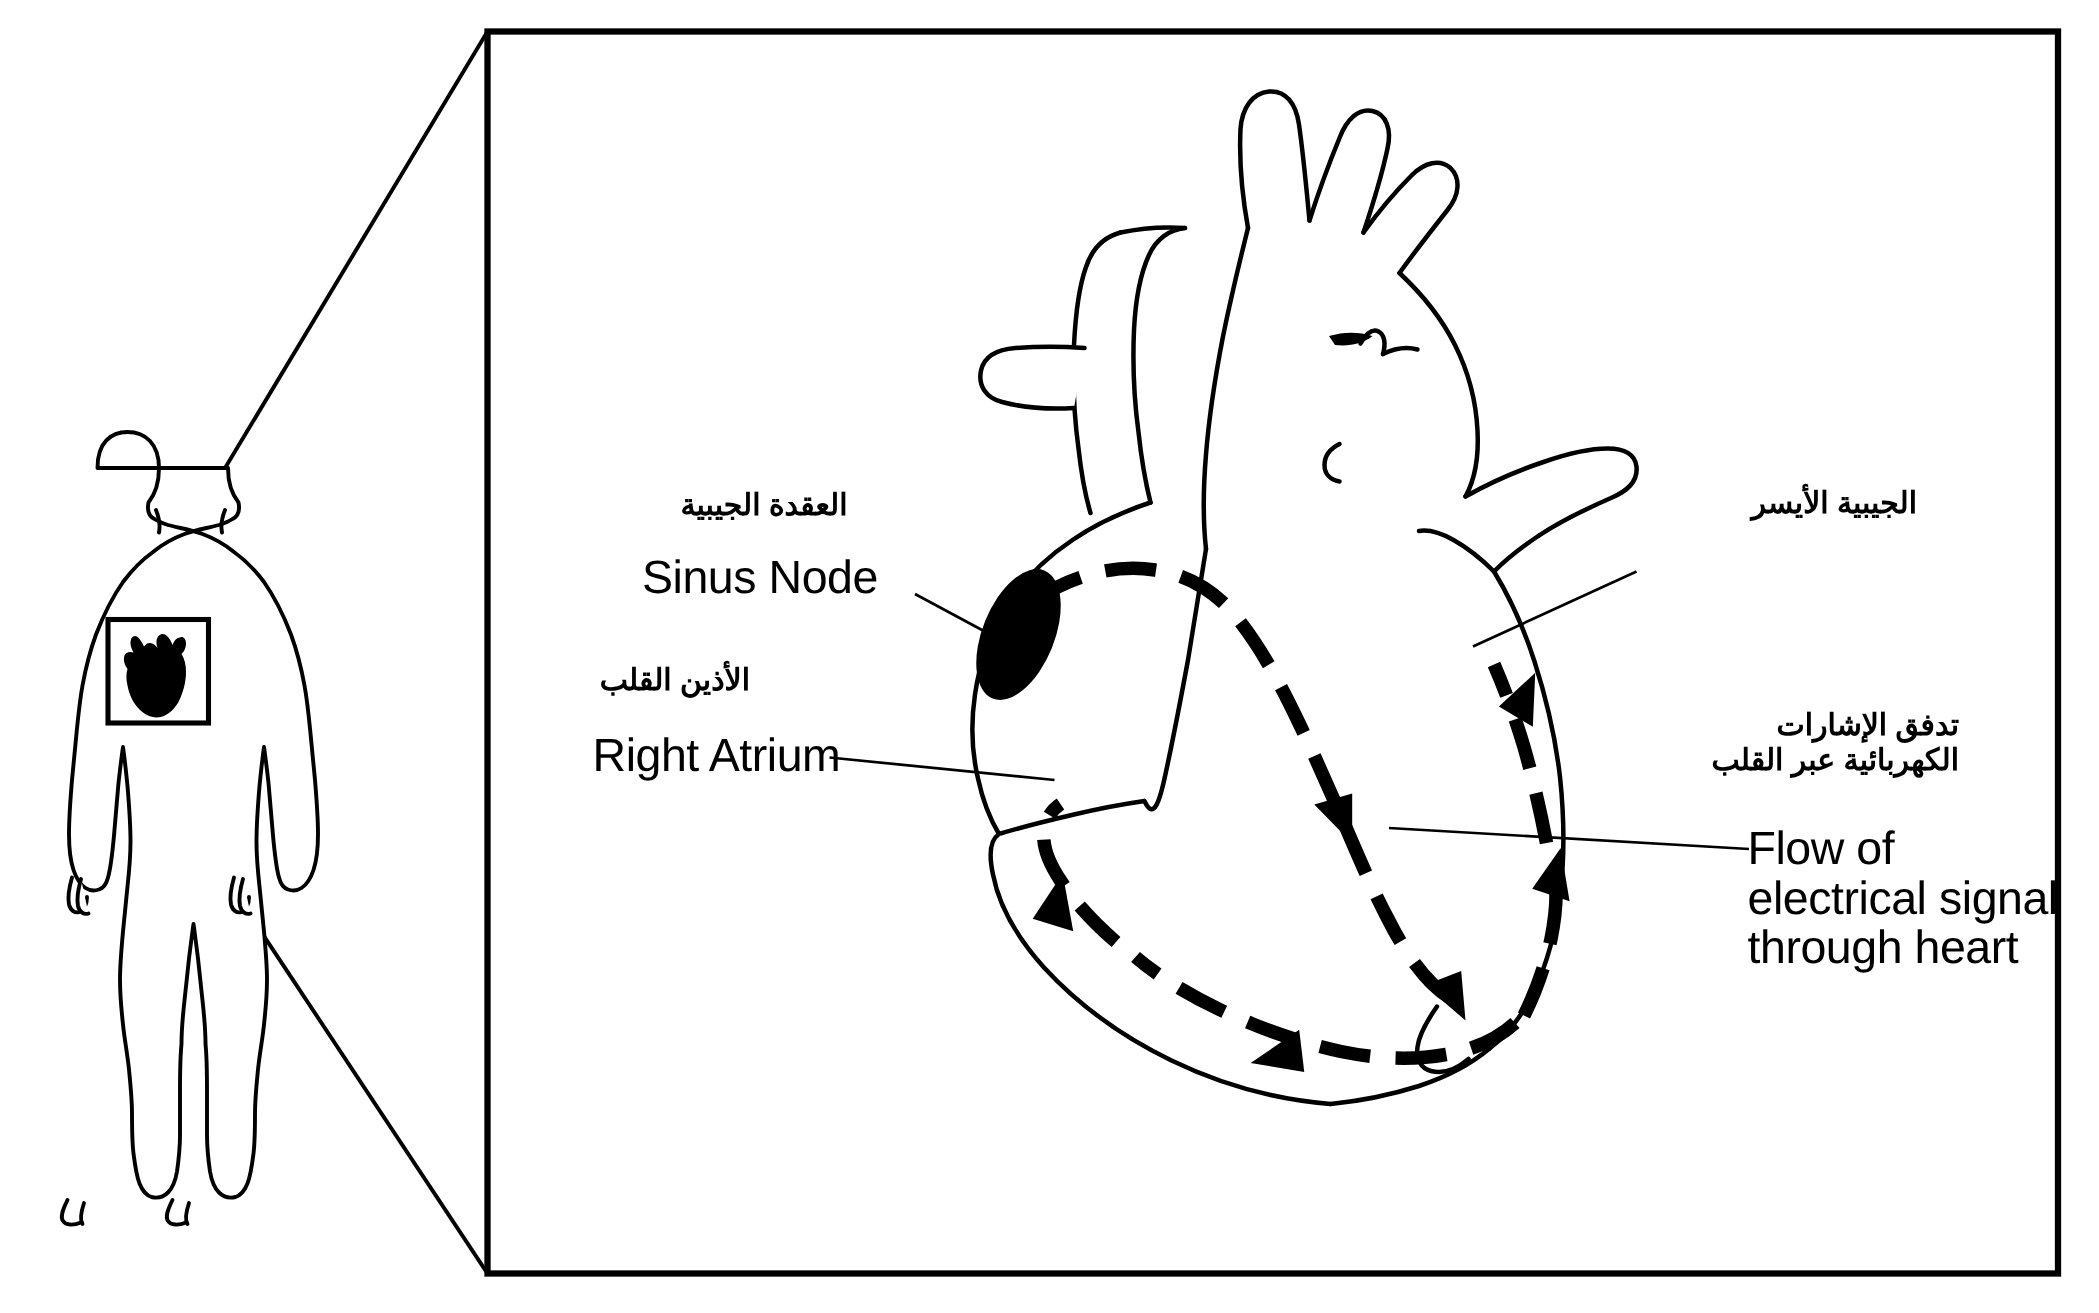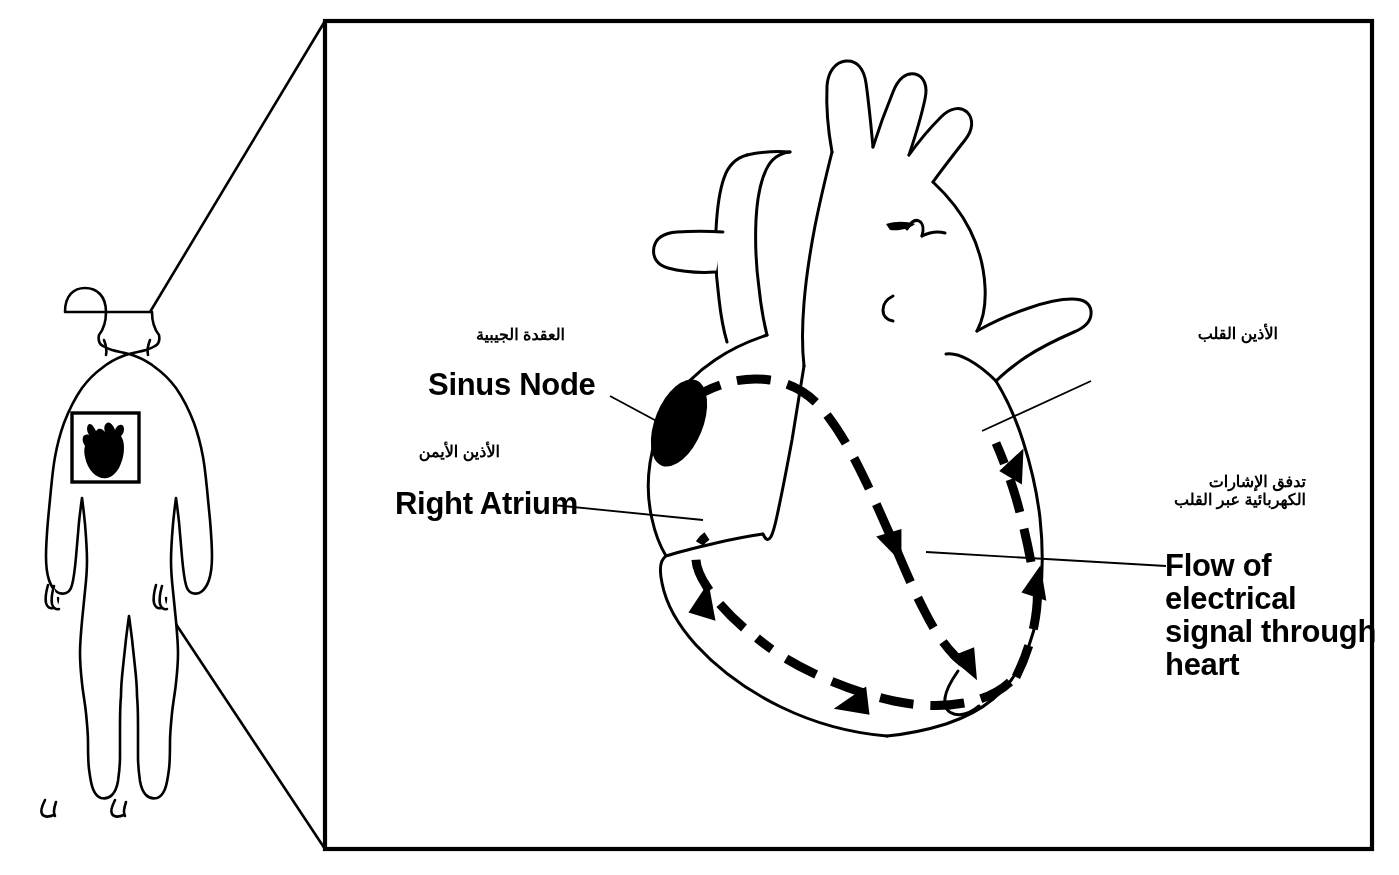--- a/index.html
+++ b/index.html
@@ -23,31 +23,30 @@
     top: 0;
     width: 1399px;
     height: 875px;
   }
   .label-block {
     position: absolute;
     color: #000000;
     white-space: nowrap;
   }
   .lbl-ar {
-    font-size: 16px;
+    font-size: 20px;
     font-weight: bold;
     line-height: 1.15;
     direction: rtl;
     unicode-bidi: embed;
   }
   .lbl-en {
     font-size: 31px;
     line-height: 1.12;
     letter-spacing: -0.3px;
-    font-weight: bold;
   }
   .lbl-en-multi {
     font-size: 31px;
     line-height: 1.06;
     white-space: normal;
     width: 215px;
   }
   .ta-right { text-align: right; }
 </style>
 </head>
@@ -344,28 +343,28 @@
   </svg>
 
   <div class="label-block ta-right" style="left:380px; top:326px; width:185px;">
     <div class="lbl-ar">العقدة الجيبية</div>
   </div>
   <div class="label-block" style="left:428px; top:368px;">
     <div class="lbl-en">Sinus Node</div>
   </div>
 
   <div class="label-block ta-right" style="left:300px; top:443px; width:200px;">
-    <div class="lbl-ar">الأذين الأيمن</div>
+    <div class="lbl-ar">الأذين القلب</div>
   </div>
   <div class="label-block" style="left:348px; top:487px;margin-left:47px;">
     <div class="lbl-en">Right Atrium</div>
   </div>
 
   <div class="label-block ta-right" style="left:1090px; top:325px; width:188px;">
-    <div class="lbl-ar">الأذين القلب</div>
+    <div class="lbl-ar">الجيبية الأيسر</div>
   </div>
 
   <div class="label-block" style="left:1165px; top:550px;">
     <div class="lbl-en lbl-en-multi">Flow of electrical signal through heart</div>
   </div>
   <div class="label-block ta-right" style="left:1106px; top:473px; width:200px;">
     <div class="lbl-ar">تدفق الإشارات</div>
     <div class="lbl-ar">الكهربائية عبر القلب</div>
   </div>
 

